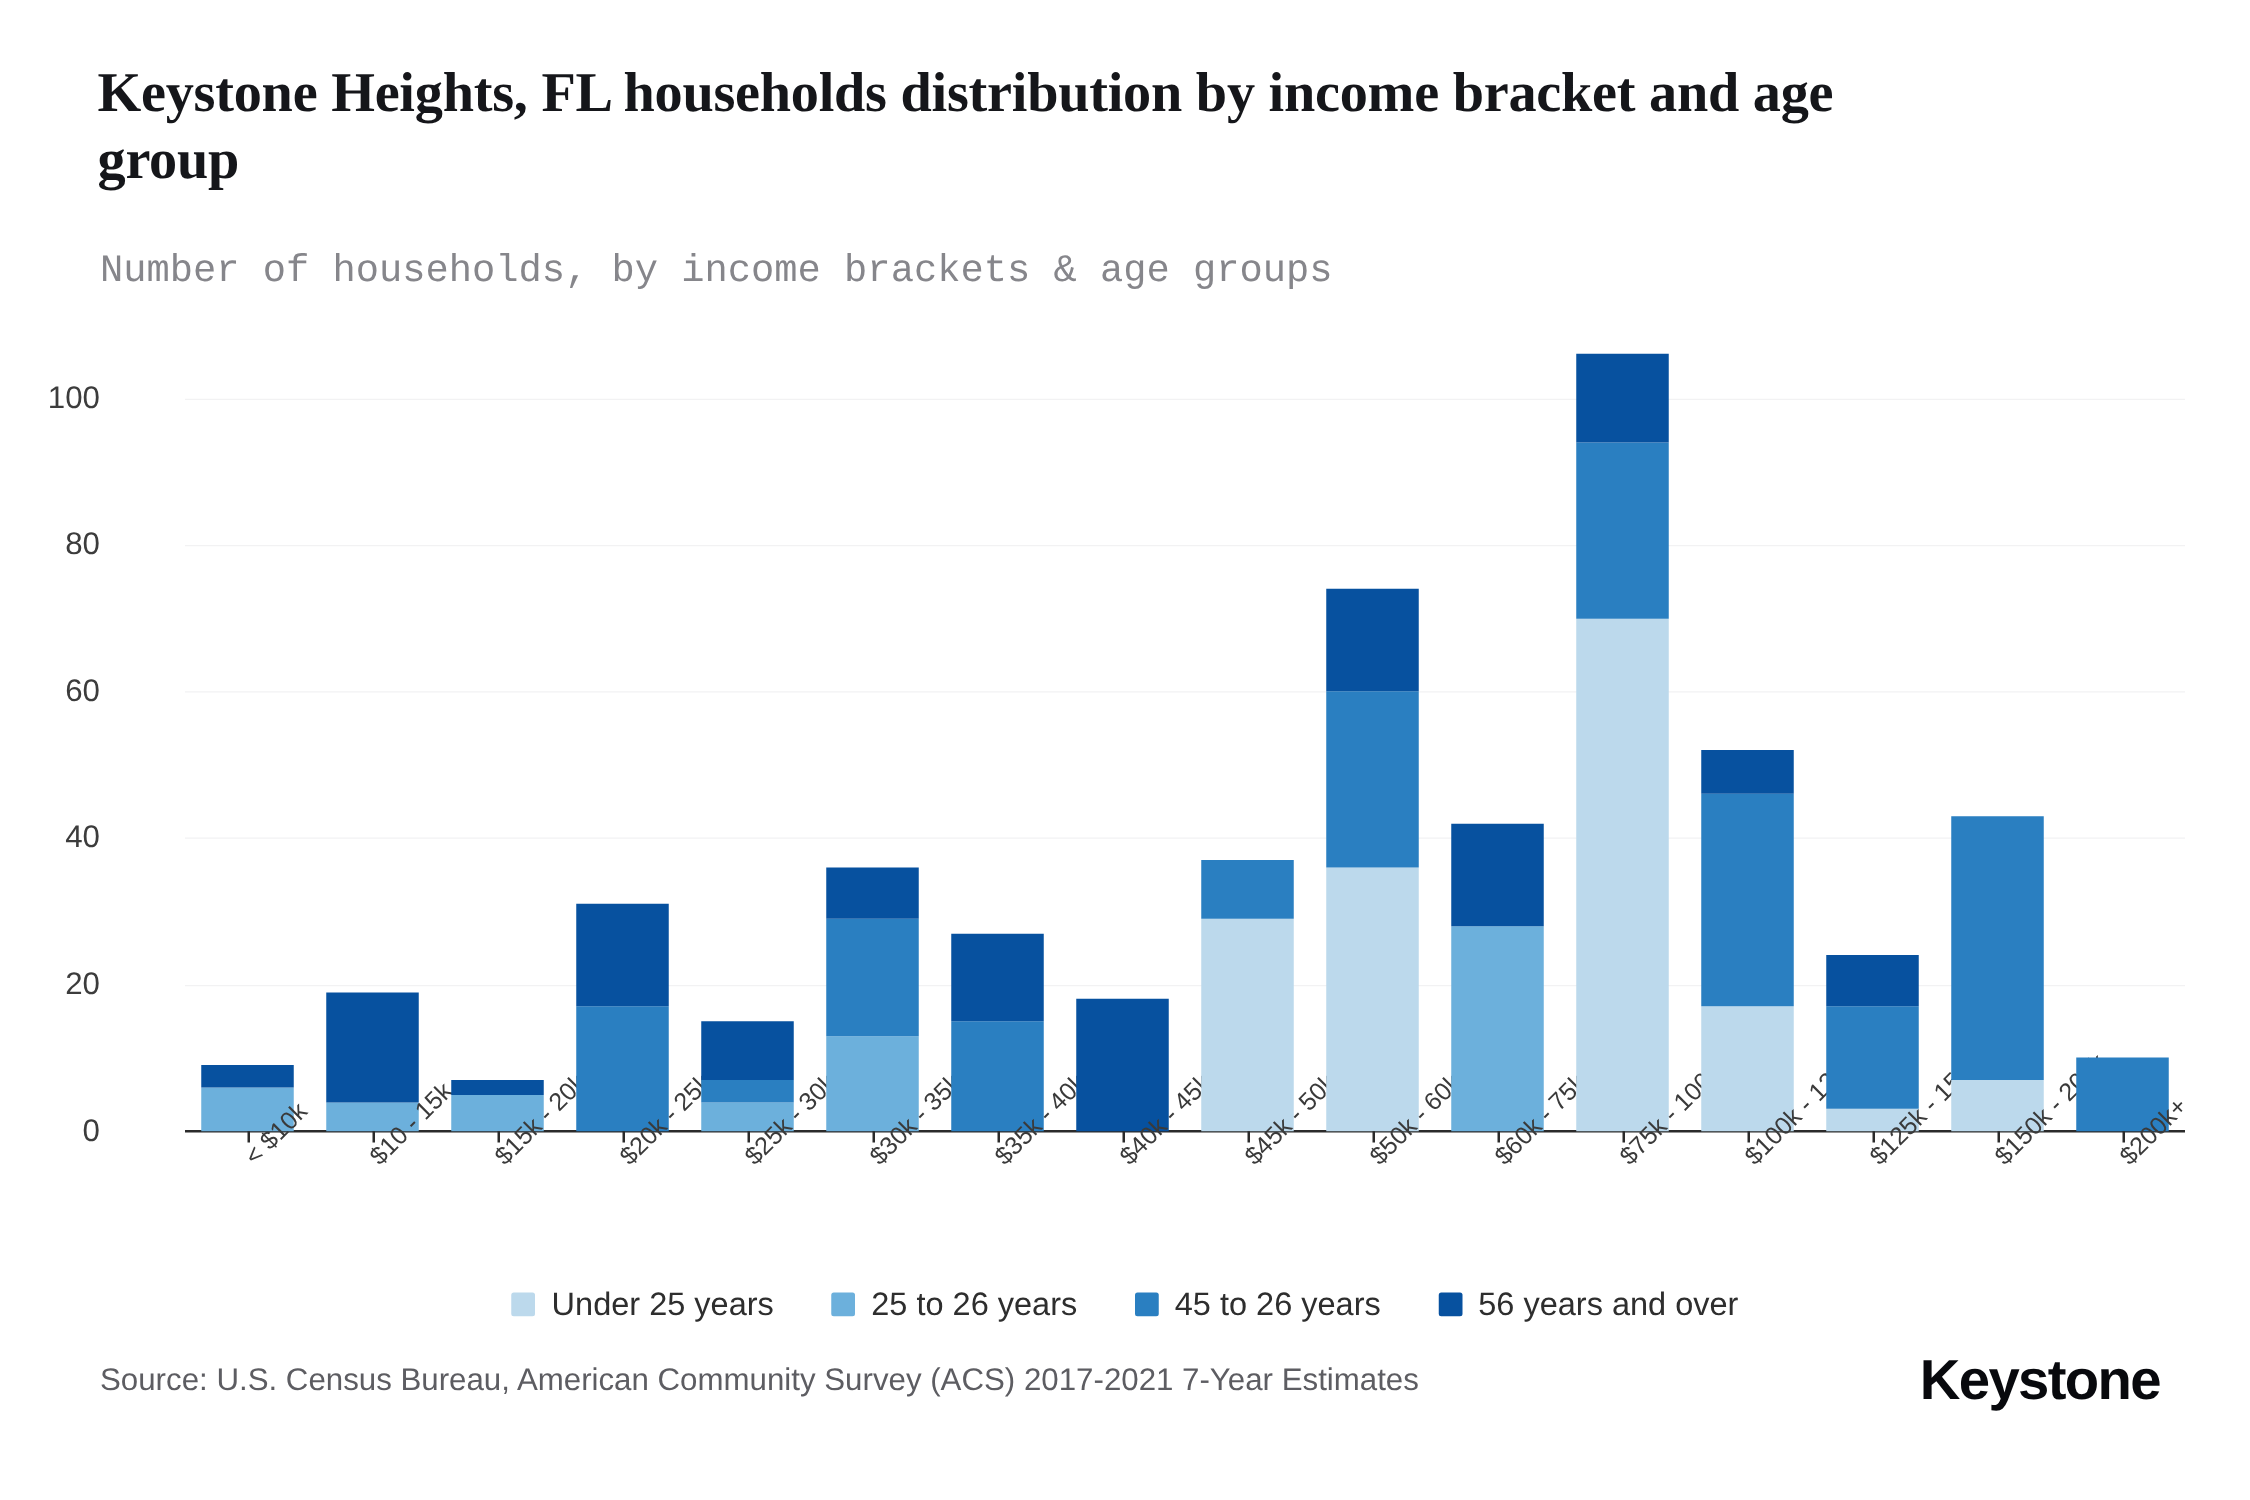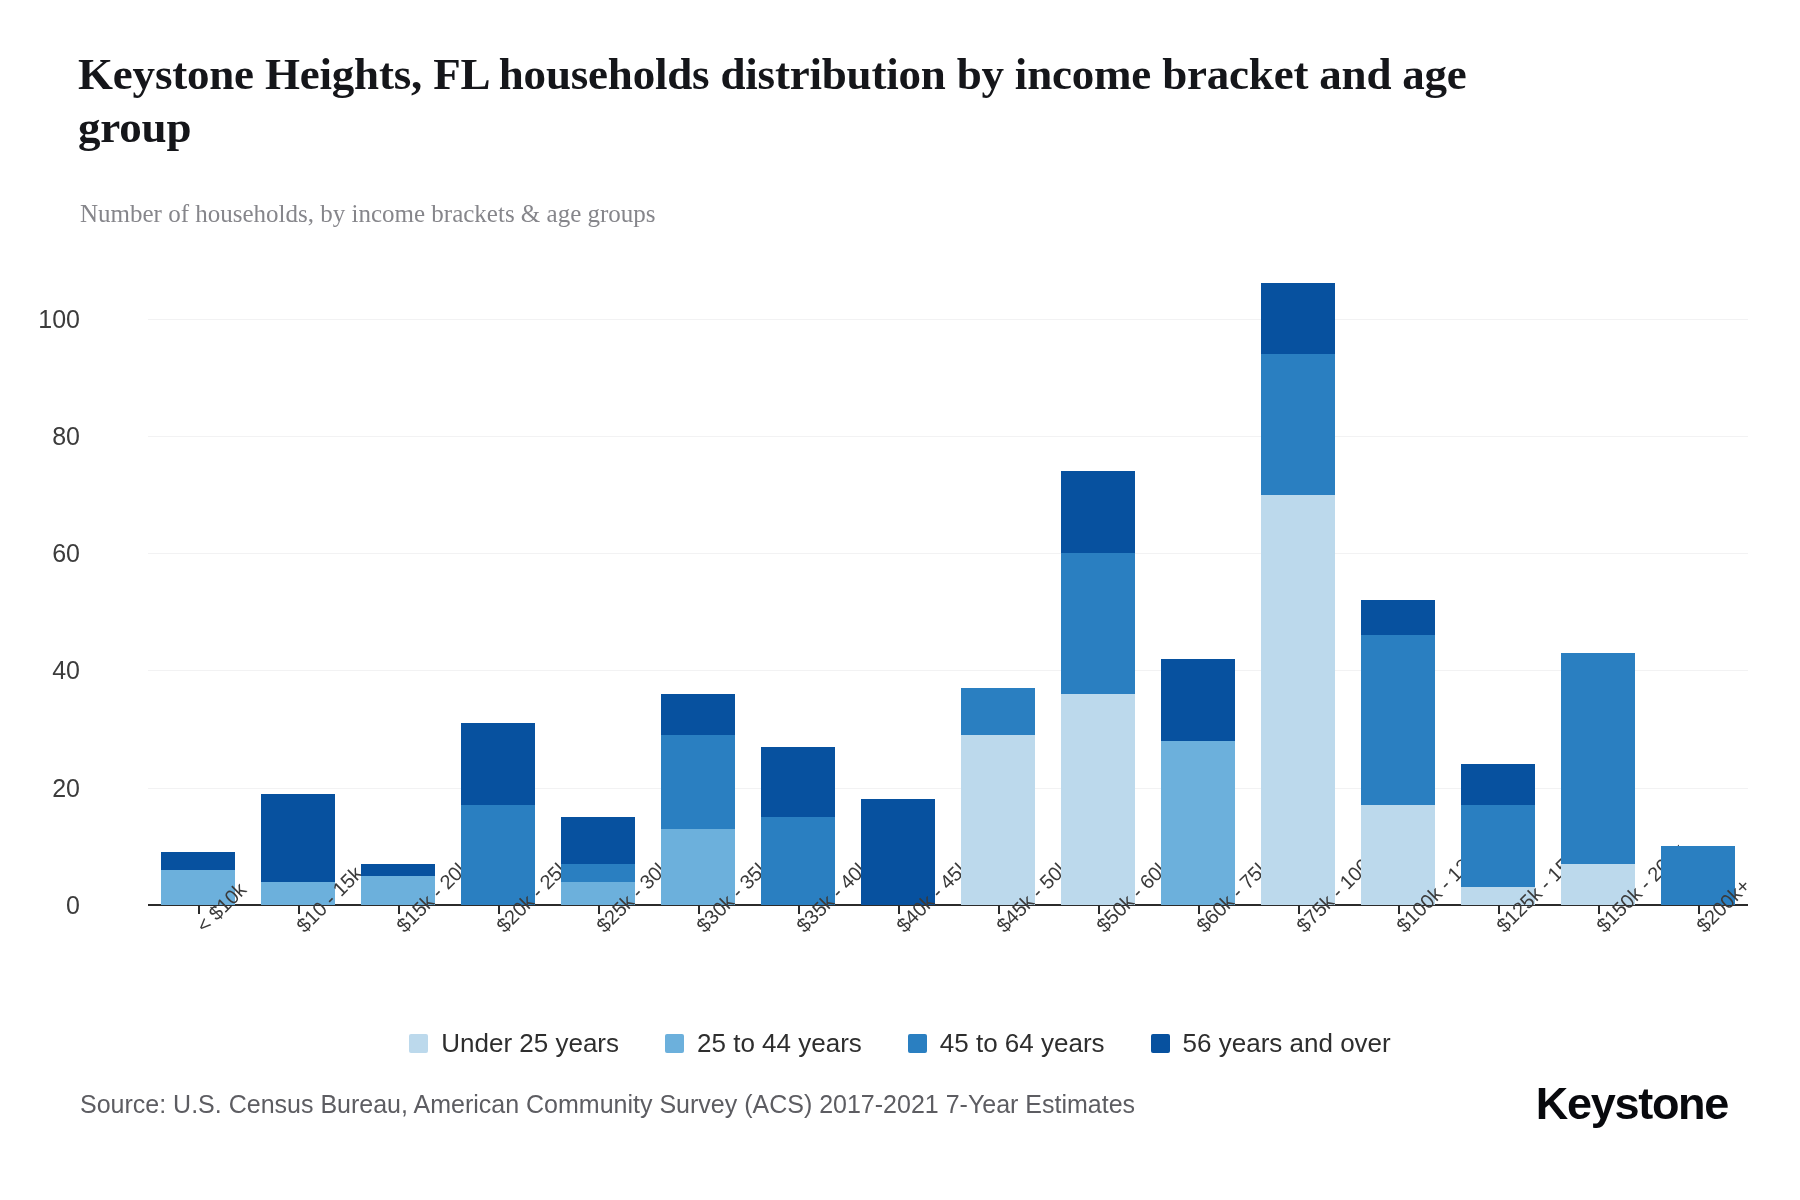--- a/index.html
+++ b/index.html
@@ -16,22 +16,22 @@
     font-family:"Liberation Serif", serif;
     font-size:45px;
     font-weight:700;
     color:#15161a;
     line-height:1.18;
     letter-spacing:-0.2px;
   }
   .subtitle{
     position:absolute;
     left:80px; top:199px; width:1400px;
-    font-family:Liberation Serif, serif;
-    font-size:25px;
+    font-family:Liberation Mono, monospace;
+    font-size:31px;
     font-weight:400;
     color:#86868b;
     line-height:1.2;
   }
 
   
   #plot{
     position:absolute;
     left:148px;
     top:260px;
@@ -239,25 +239,25 @@
     <div class="xlabel" style="left: 1544px; top: 661px; width: 0px;">$200k+</div>
   </div>
 
 <div id="legend">
     <div class="leg-item">
       <span class="leg-sw" style="background: rgb(188, 217, 236);"></span>
       <span class="leg-txt">Under 25 years</span>
     </div>
     <div class="leg-item">
       <span class="leg-sw" style="background: rgb(108, 176, 220);"></span>
-      <span class="leg-txt">25 to 44 years</span>
+      <span class="leg-txt">25 to 26 years</span>
     </div>
     <div class="leg-item">
       <span class="leg-sw" style="background: rgb(42, 127, 193);"></span>
-      <span class="leg-txt">45 to 64 years</span>
+      <span class="leg-txt">45 to 26 years</span>
     </div>
     <div class="leg-item">
       <span class="leg-sw" style="background: rgb(7, 81, 159);"></span>
       <span class="leg-txt">56 years and over</span>
     </div>
   </div>
 
 <div class="source">Source: U.S. Census Bureau, American Community Survey (ACS) 2017-2021 7-Year Estimates</div>
 <div class="brand">Keystone</div>
 

